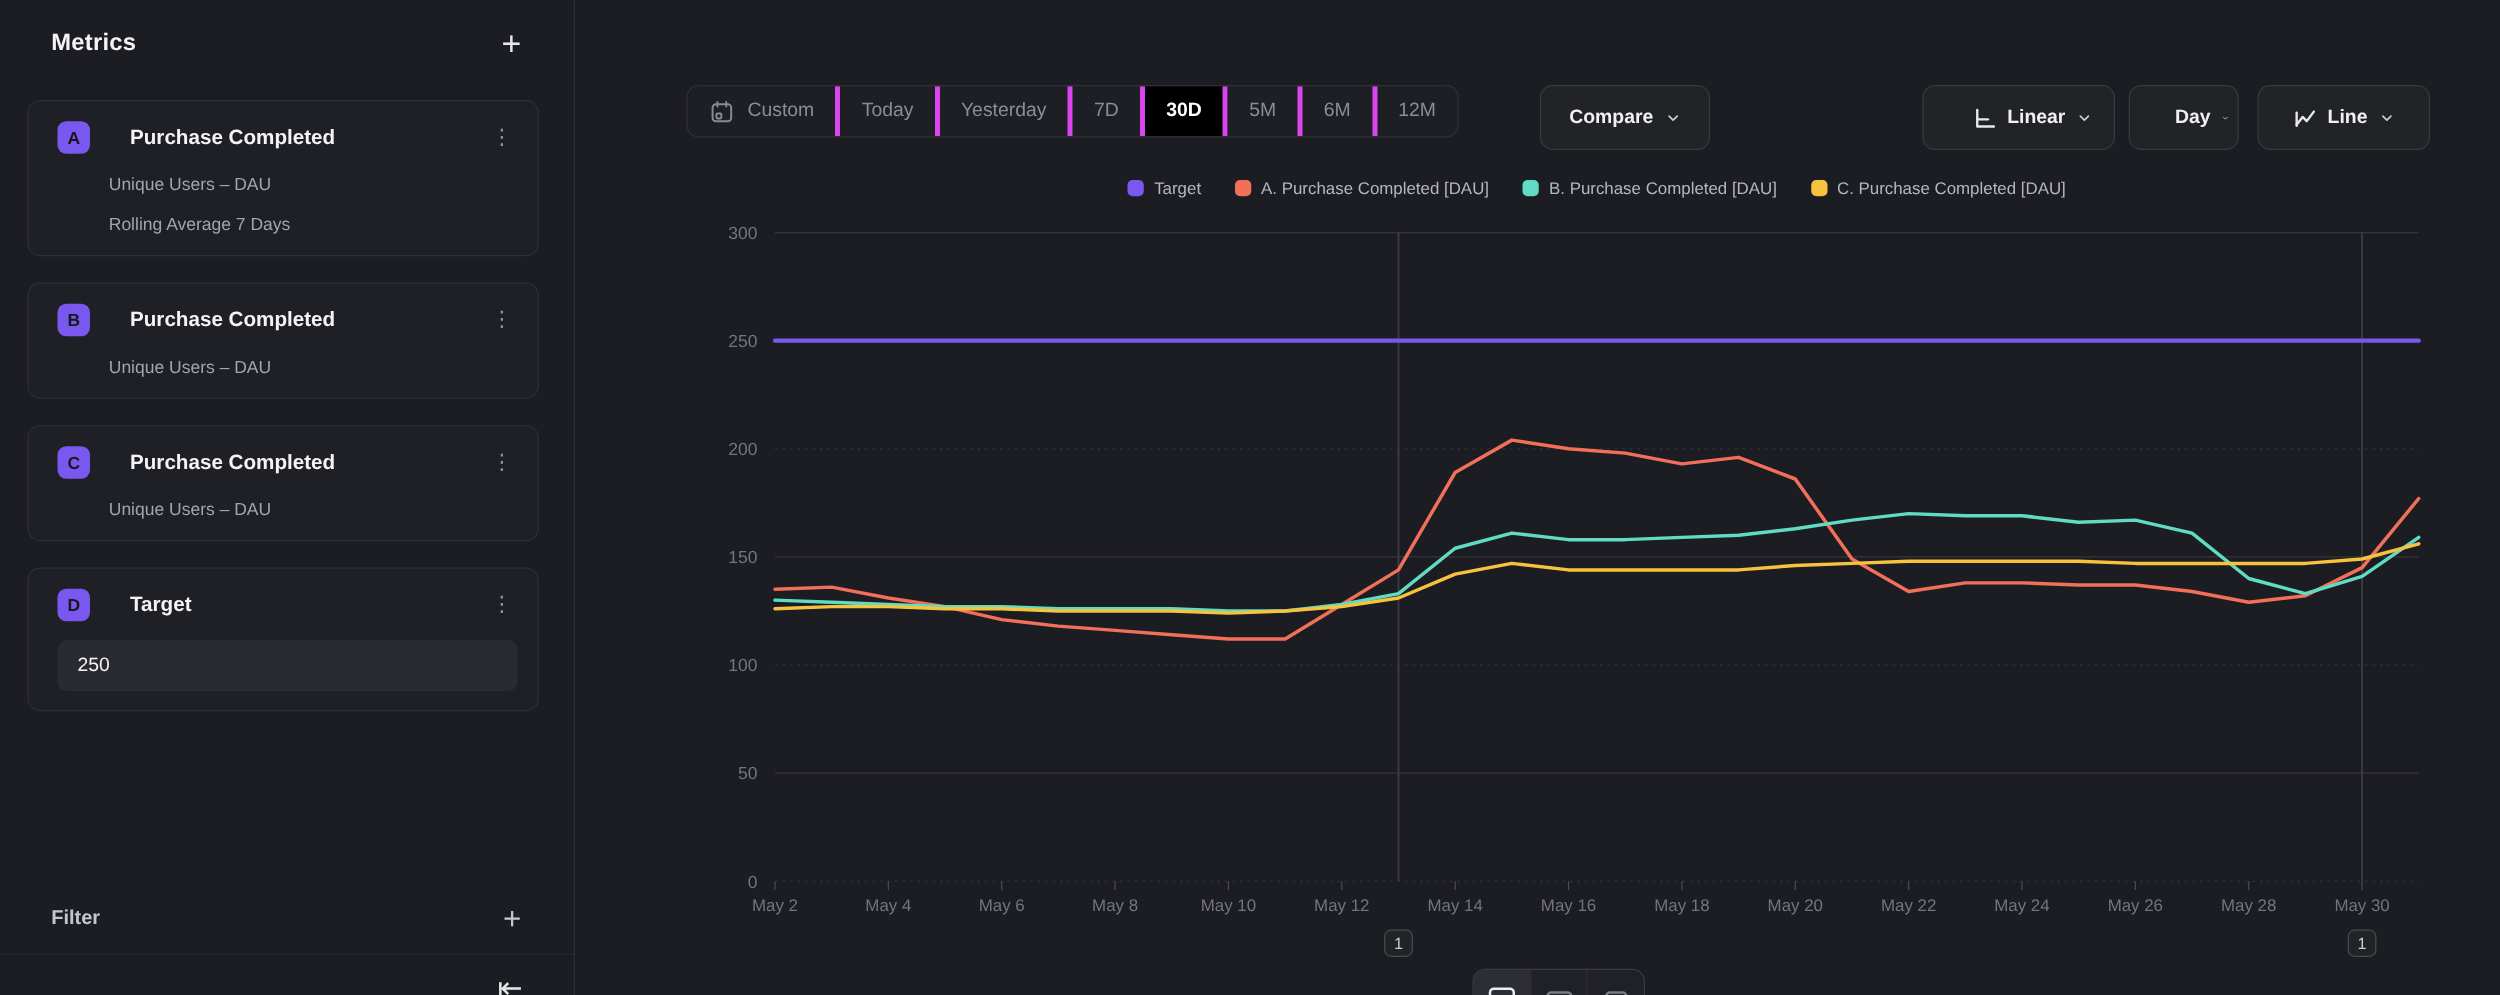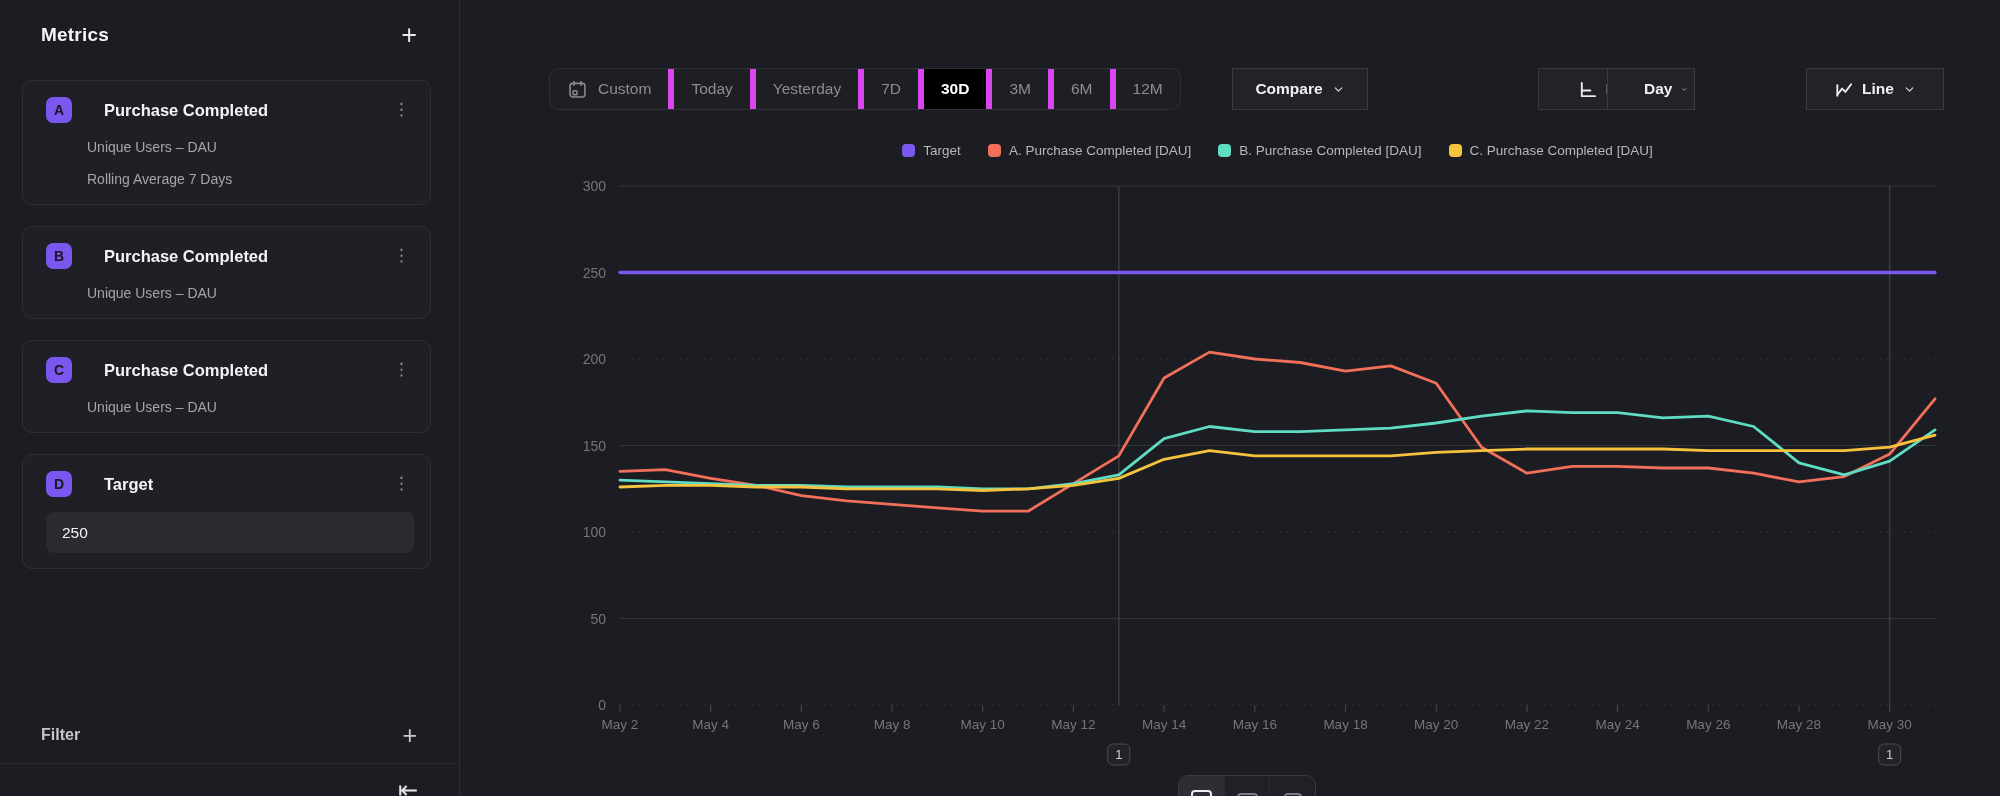--- a/index.html
+++ b/index.html
@@ -24,31 +24,31 @@
   .kebab{background:none;border:none;color:#94959b;font-size:17px;padding:0 4px;cursor:pointer;line-height:16px;}
   .card-sub{margin-left:41px;font-size:14px;color:#a4a5ab;line-height:20px;margin-top:12px;}
   .target-input{display:block;width:100%;height:41px;margin-top:15px;background:#2a2b31;border:none;border-radius:8px;
     color:#f4f4f6;font-size:15.5px;padding:0 16px;box-sizing:border-box;font-family:inherit;}
   .sb-filter{position:absolute;top:725px;left:41px;right:42px;display:flex;justify-content:space-between;align-items:center;}
   .filter-title{font-size:16px;font-weight:700;color:#c5c6cb;}
   .filter-plus{color:#c6c7cb;font-size:25px;}
   .sb-divider{position:absolute;top:763px;left:0;width:459px;height:1px;background:#27282c;}
   .collapse-btn{position:absolute;top:776px;left:398px;background:none;border:none;color:#e3e4e8;font-size:24px;padding:0;cursor:pointer;}
   
-  .toolbar-btn{position:absolute;top:68px;height:42px;box-sizing:border-box;background:#222327;border:1px solid #393a40;border-radius:0;
+  .toolbar-btn{position:absolute;top:68px;height:52px;box-sizing:border-box;background:#222327;border:1px solid #393a40;border-radius:10px;
     display:flex;align-items:center;justify-content:center;gap:9px;color:#f1f1f3;font-size:15.5px;font-weight:700;cursor:pointer;font-family:inherit;}
   .seg-control{position:absolute;left:549px;top:68px;height:42px;display:flex;align-items:stretch;
     border:1px solid #303137;border-radius:10px;overflow:hidden;box-sizing:border-box;background:#1e1f24;}
   .seg-item{display:flex;align-items:center;gap:10px;padding:0 17px;font-size:15.5px;color:#8c8d93;cursor:pointer;
-    border:none;border-right:6px solid #d946ef;background:transparent;font-family:inherit;white-space:nowrap;}
+    border:none;border-right:4px solid #d946ef;background:transparent;font-family:inherit;white-space:nowrap;}
   .seg-item:last-child{border-right:none;}
   .seg-item.selected{background:#000000;color:#ffffff;font-weight:700;}
   #compare-btn{left:1232px;width:136px;}
   #scale-btn{left:1538px;width:154px;padding-left:28px;}
-  #interval-btn{left:1607px;width:88px;padding-left:36px;}
+  #interval-btn{left:1703px;width:88px;padding-left:36px;}
   #charttype-btn{left:1806px;width:138px;}
   
   .legend{position:absolute;left:620px;top:143px;width:1315px;display:flex;justify-content:center;gap:27px;align-items:center;}
   .legend-item{display:flex;align-items:center;gap:8px;font-size:13.5px;color:#b6b7bd;}
   .swatch{width:13px;height:13px;border-radius:4px;display:inline-block;}
   
   #chart{position:absolute;left:560px;top:170px;}
   .ytick{fill:#74757a;font-size:14px;font-family:"Liberation Sans","DejaVu Sans",sans-serif;}
   .xtick{fill:#74757a;font-size:13.5px;font-family:"Liberation Sans","DejaVu Sans",sans-serif;}
   .anno-text{fill:#cbccd1;font-size:13px;font-family:"Liberation Sans","DejaVu Sans",sans-serif;}
@@ -129,21 +129,21 @@
     <button class="seg-item">
       <span>Yesterday</span>
     </button>
     <button class="seg-item">
       <span>7D</span>
     </button>
     <button class="seg-item selected">
       <span>30D</span>
     </button>
     <button class="seg-item">
-      <span>3M</span>
+      <span>5M</span>
     </button>
     <button class="seg-item">
       <span>6M</span>
     </button>
     <button class="seg-item">
       <span>12M</span>
     </button>
   </div>
 
 <button class="toolbar-btn" id="compare-btn">

